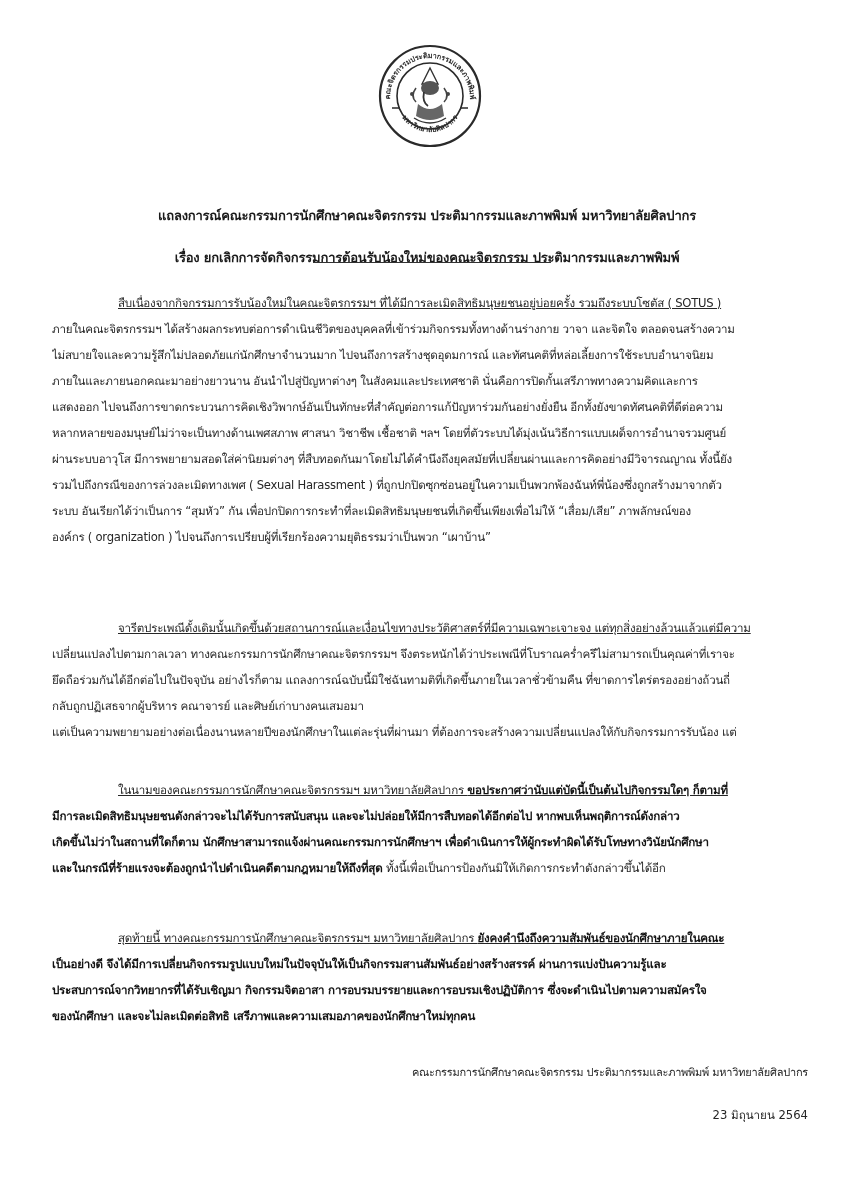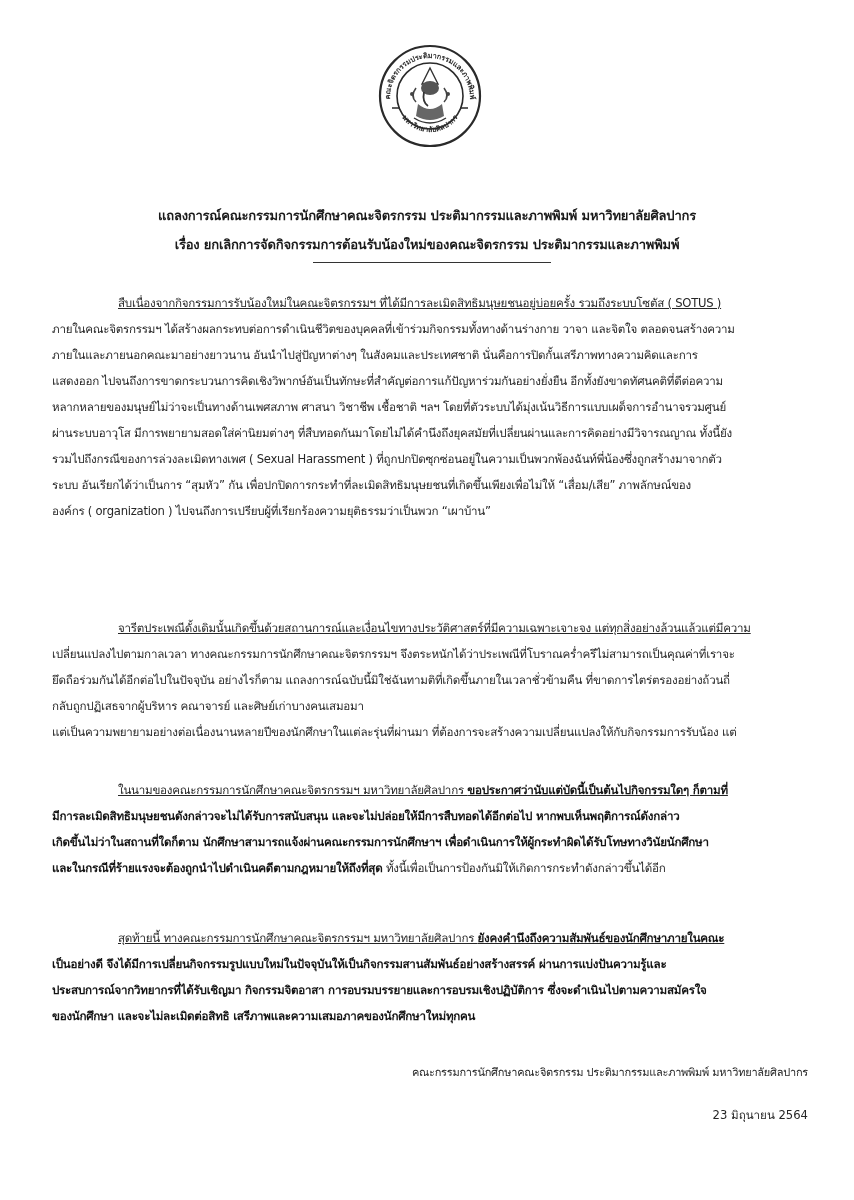--- a/index.html
+++ b/index.html
@@ -9,21 +9,21 @@
     color: #222222;
   }
   .emblem {
     position: absolute; left: 378px; top: 44px; width: 104px; height: 104px;
   }
   .title {
     position: absolute; left: 0; width: 854px; text-align: center;
     font-weight: bold; font-size: 13px; color: #1a1a1a; letter-spacing: -0.2px; margin-top: 25px;
   }
   .title.l1 { top: 180px; }
-  .title.l2 { top: 209px; }
+  .title.l2 { top: 222px; }
   .sep {
     position: absolute; left: 313px; top: 262px; width: 238px; height: 0;
     border-top: 1.2px solid #333333;
   }
   .para {
     position: absolute; left: 52px; width: 766px;
     font-size: 11.6px; line-height: 26px; color: #262626;
     text-align: justify; letter-spacing: -0.25px;
   }
   .para .ln { display: block; white-space: nowrap; overflow: hidden; }
@@ -75,20 +75,21 @@
   </svg>
 </div>
 
 <div class="title l1">แถลงการณ์คณะกรรมการนักศึกษาคณะจิตรกรรม ประติมากรรมและภาพพิมพ์ มหาวิทยาลัยศิลปากร</div>
 <div class="title l2">เรื่อง ยกเลิกการจัดกิจกรรมการต้อนรับน้องใหม่ของคณะจิตรกรรม ประติมากรรมและภาพพิมพ์</div>
 <div class="sep"></div>
 
 <div class="para p1">
   <span class="ln first">สืบเนื่องจากกิจกรรมการรับน้องใหม่ในคณะจิตรกรรมฯ ที่ได้มีการละเมิดสิทธิมนุษยชนอยู่บ่อยครั้ง รวมถึงระบบโซตัส ( SOTUS )</span>
   <span class="ln">ภายในคณะจิตรกรรมฯ ได้สร้างผลกระทบต่อการดำเนินชีวิตของบุคคลที่เข้าร่วมกิจกรรมทั้งทางด้านร่างกาย วาจา และจิตใจ ตลอดจนสร้างความ</span>
+  <span class="ln">ไม่สบายใจและความรู้สึกไม่ปลอดภัยแก่นักศึกษาจำนวนมาก ไปจนถึงการสร้างชุดอุดมการณ์ และทัศนคติที่หล่อเลี้ยงการใช้ระบบอำนาจนิยม</span>
   <span class="ln">ภายในและภายนอกคณะมาอย่างยาวนาน อันนำไปสู่ปัญหาต่างๆ ในสังคมและประเทศชาติ นั่นคือการปิดกั้นเสรีภาพทางความคิดและการ</span>
   <span class="ln">แสดงออก ไปจนถึงการขาดกระบวนการคิดเชิงวิพากษ์อันเป็นทักษะที่สำคัญต่อการแก้ปัญหาร่วมกันอย่างยั่งยืน อีกทั้งยังขาดทัศนคติที่ดีต่อความ</span>
   <span class="ln">หลากหลายของมนุษย์ไม่ว่าจะเป็นทางด้านเพศสภาพ ศาสนา วิชาชีพ เชื้อชาติ ฯลฯ โดยที่ตัวระบบได้มุ่งเน้นวิธีการแบบเผด็จการอำนาจรวมศูนย์</span>
   <span class="ln">ผ่านระบบอาวุโส มีการพยายามสอดใส่ค่านิยมต่างๆ ที่สืบทอดกันมาโดยไม่ได้คำนึงถึงยุคสมัยที่เปลี่ยนผ่านและการคิดอย่างมีวิจารณญาณ ทั้งนี้ยัง</span>
   <span class="ln">รวมไปถึงกรณีของการล่วงละเมิดทางเพศ ( Sexual Harassment ) ที่ถูกปกปิดซุกซ่อนอยู่ในความเป็นพวกพ้องฉันท์พี่น้องซึ่งถูกสร้างมาจากตัว</span>
   <span class="ln">ระบบ อันเรียกได้ว่าเป็นการ “สุมหัว” กัน เพื่อปกปิดการกระทำที่ละเมิดสิทธิมนุษยชนที่เกิดขึ้นเพียงเพื่อไม่ให้ “เสื่อม/เสีย” ภาพลักษณ์ของ</span>
   <span class="ln">องค์กร ( organization ) ไปจนถึงการเปรียบผู้ที่เรียกร้องความยุติธรรมว่าเป็นพวก “เผาบ้าน”</span>
 </div>
 
 <div class="para p2">

